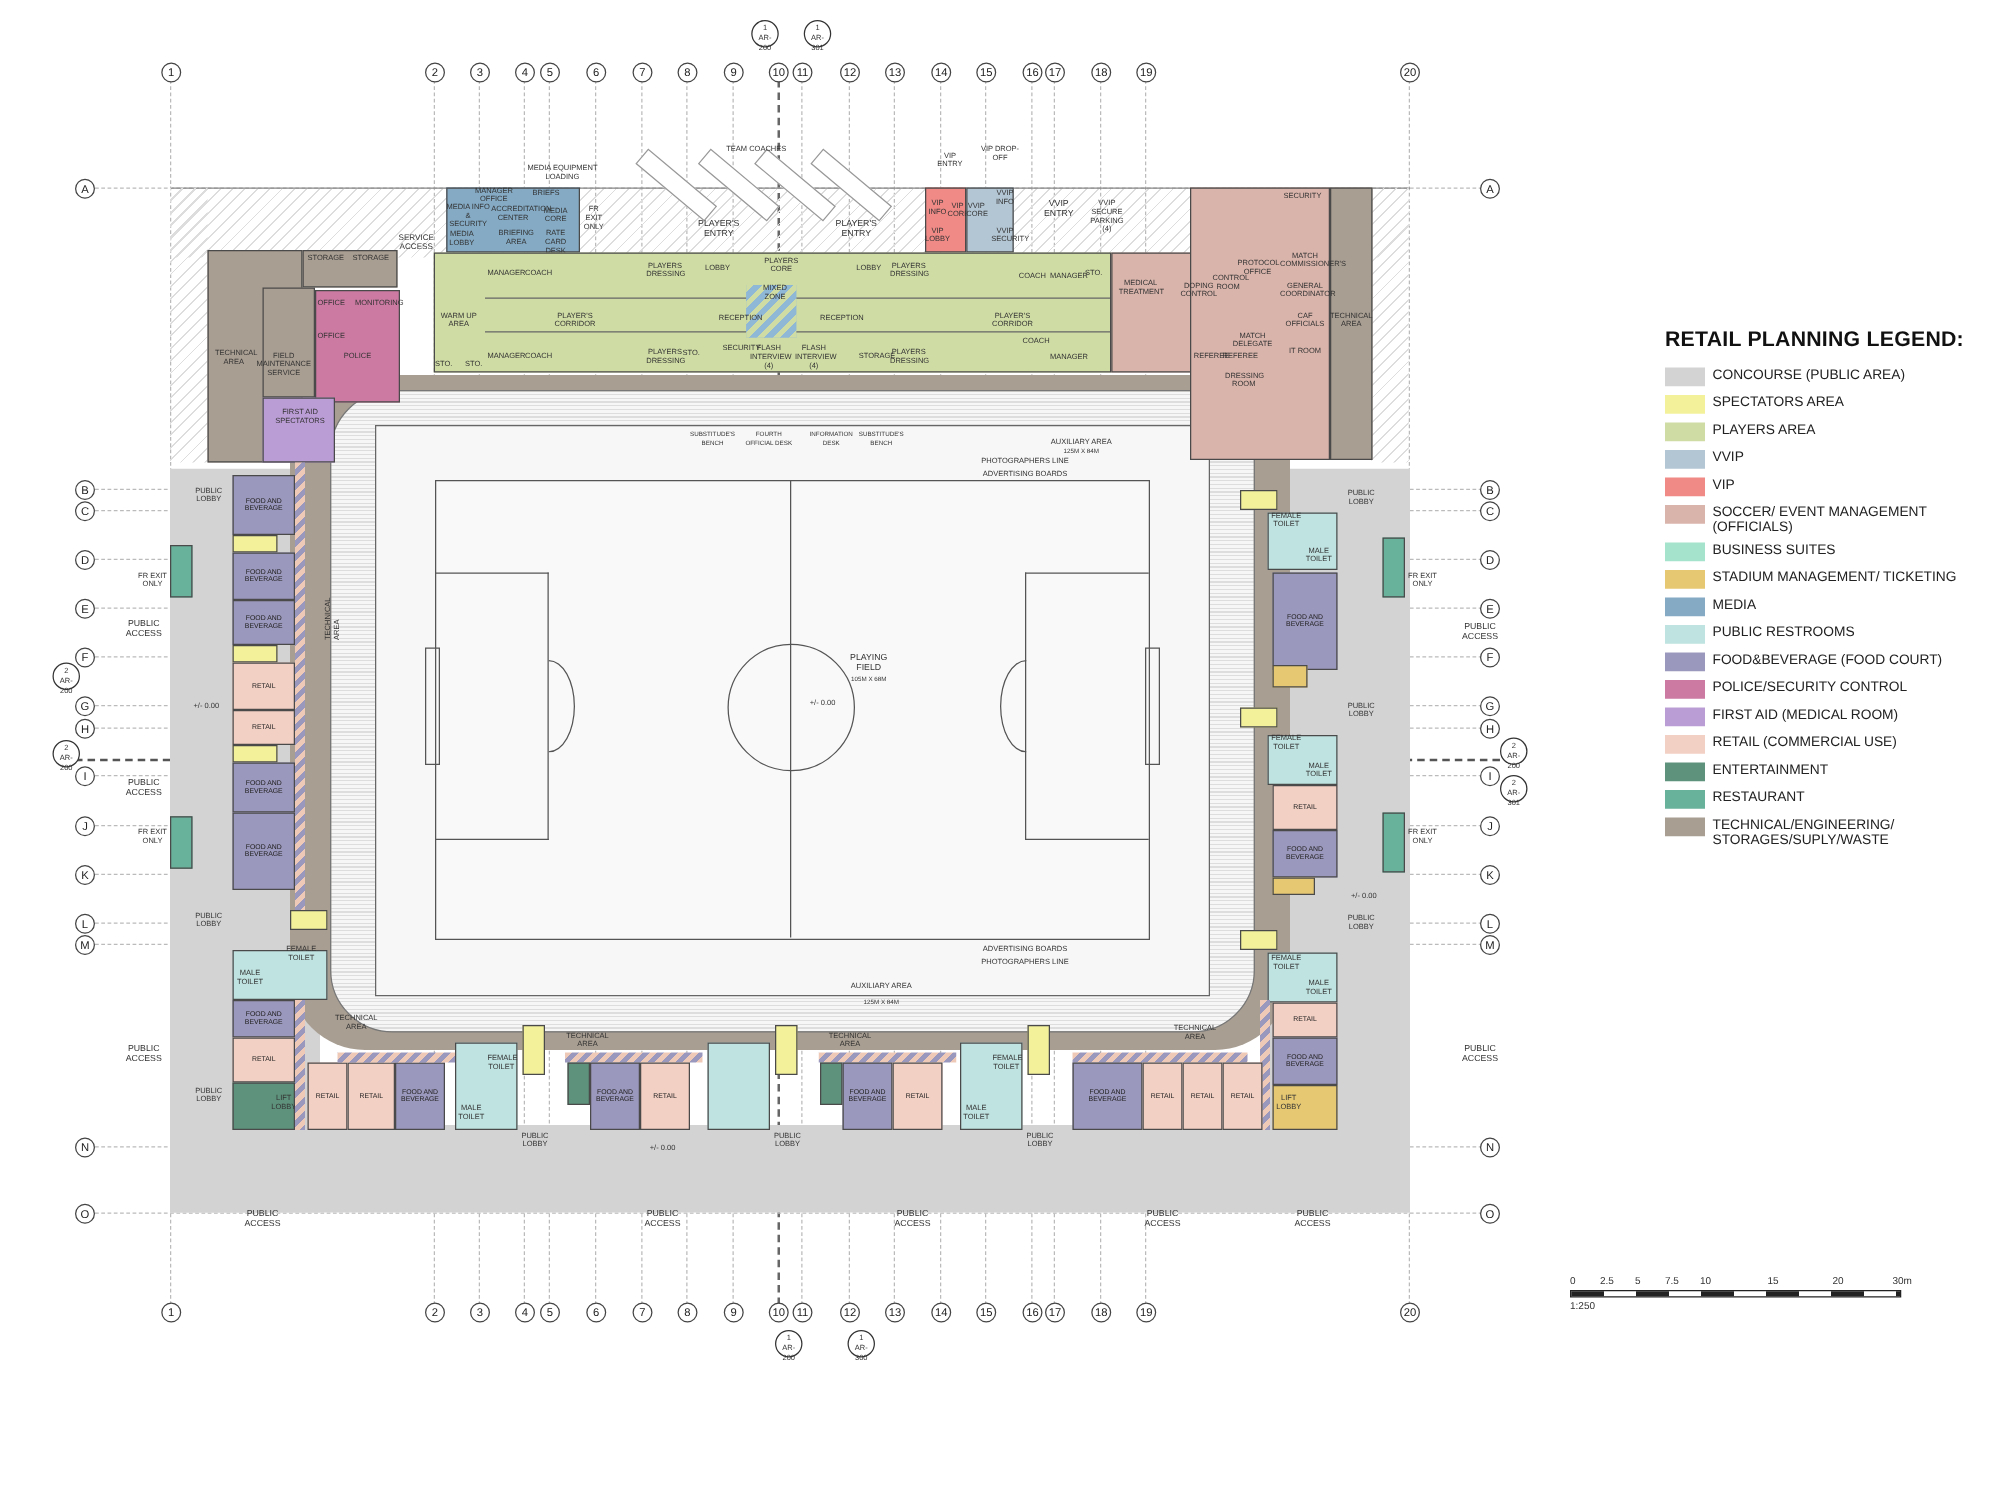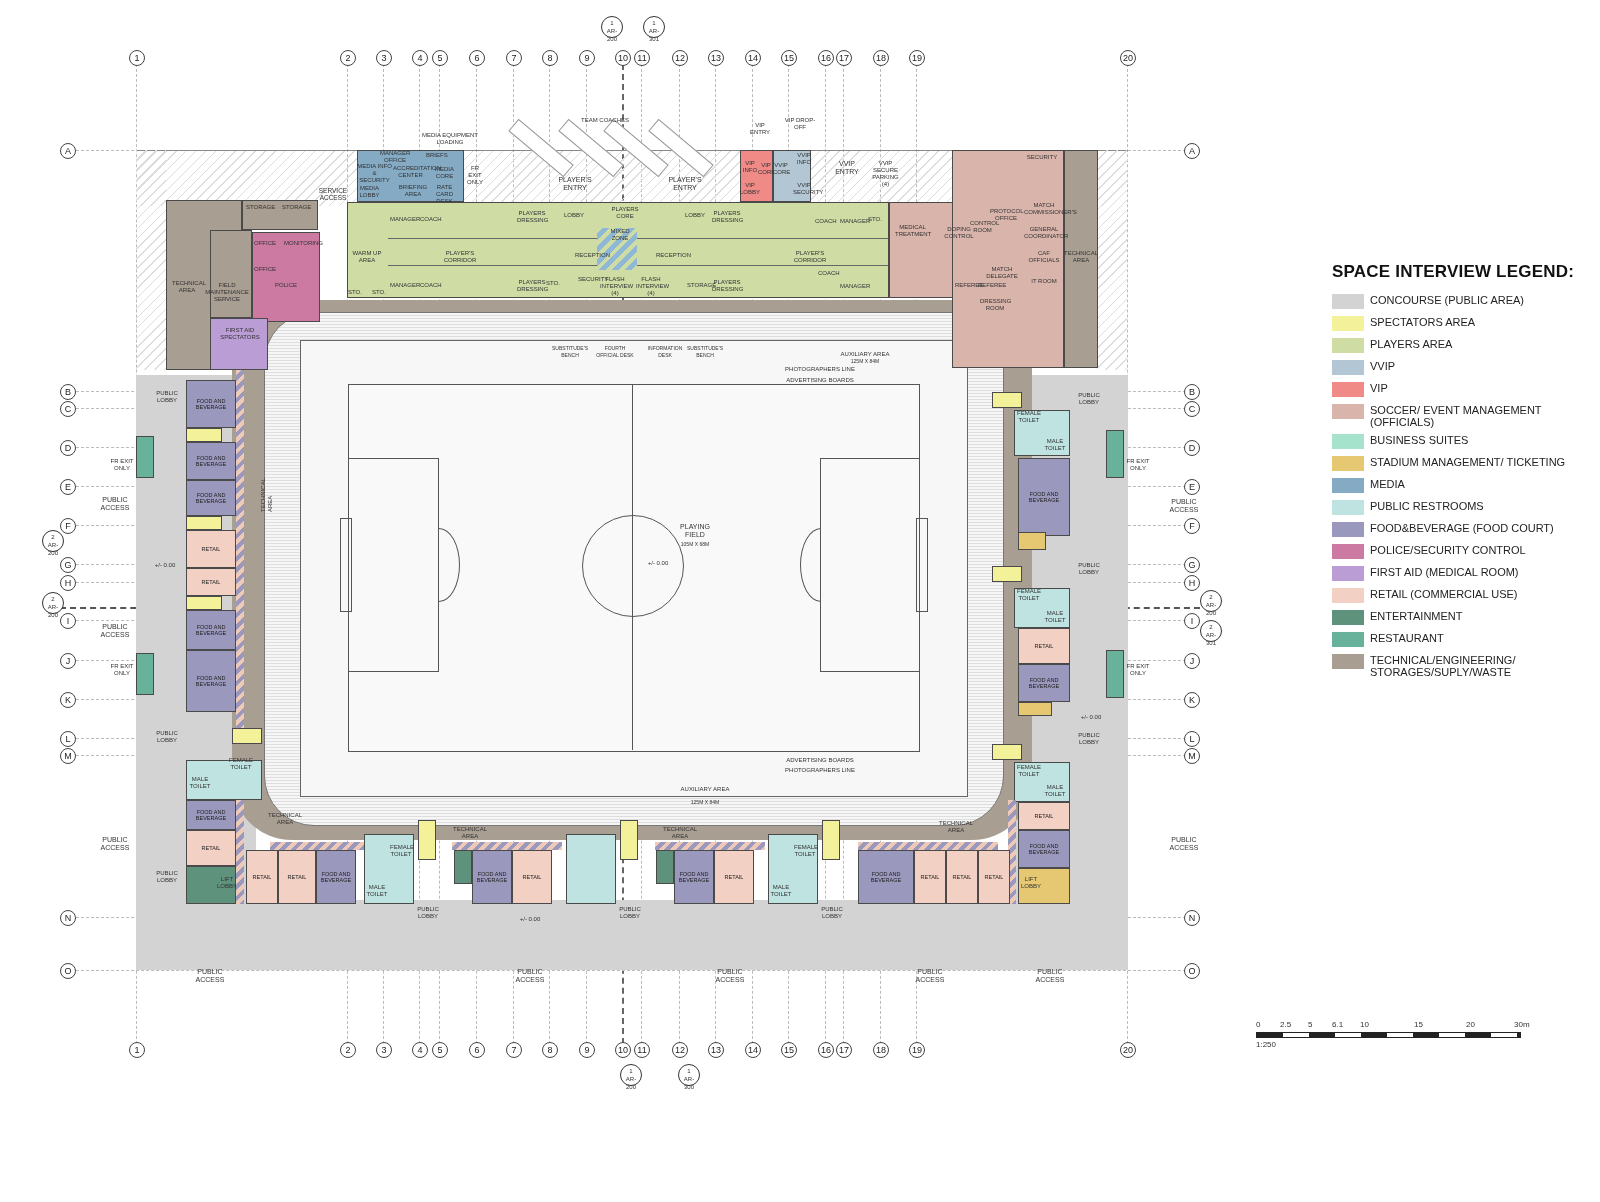--- a/index.html
+++ b/index.html
@@ -462,21 +462,21 @@
   <div class="lbl" style="left:510px;top:916px;width:40px;">+/- 0.00</div>
 
   <div class="big-lbl" style="left:190px;top:968px;width:40px;">PUBLIC ACCESS</div>
   <div class="big-lbl" style="left:510px;top:968px;width:40px;">PUBLIC ACCESS</div>
   <div class="big-lbl" style="left:710px;top:968px;width:40px;">PUBLIC ACCESS</div>
   <div class="big-lbl" style="left:910px;top:968px;width:40px;">PUBLIC ACCESS</div>
   <div class="big-lbl" style="left:1030px;top:968px;width:40px;">PUBLIC ACCESS</div>
 </div>
 
 <div class="legend">
-  <div class="legend-title">SPACE INTERVIEW LEGEND:</div>
+  <div class="legend-title">RETAIL PLANNING LEGEND:</div>
   <div id="legend-items">
     <div class="legend-item">
         <div class="swatch" style="background: rgb(211, 211, 211);"></div>
         <div class="legend-text">CONCOURSE (PUBLIC AREA)</div>
       </div>
     <div class="legend-item">
         <div class="swatch" style="background: rgb(243, 242, 154);"></div>
         <div class="legend-text">SPECTATORS AREA</div>
       </div>
     <div class="legend-item">
@@ -540,21 +540,21 @@
         <div class="legend-text">TECHNICAL/ENGINEERING/ STORAGES/SUPLY/WASTE</div>
       </div>
   </div>
 </div>
 
 <div class="scalebar">
   <div class="scale-ticks">
     <span style="left:0px;">0</span>
     <span style="left:24px;">2.5</span>
     <span style="left:52px;">5</span>
-    <span style="left:76px;">6.1</span>
+    <span style="left:76px;">7.5</span>
     <span style="left:104px;">10</span>
     <span style="left:158px;">15</span>
     <span style="left:210px;">20</span>
     <span style="left:258px;">30m</span>
   </div>
   <div class="scale-bar"></div>
   <div class="scale-ratio">1:250</div>
 </div>
 
 </body></html>

